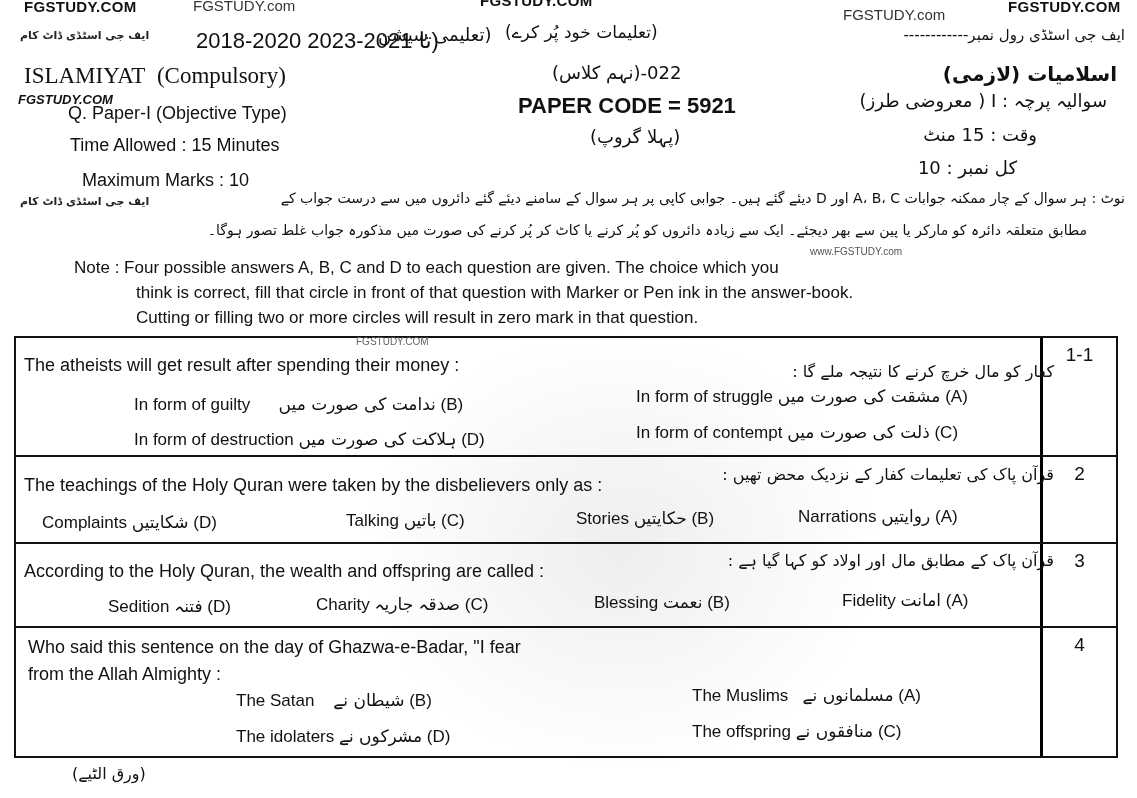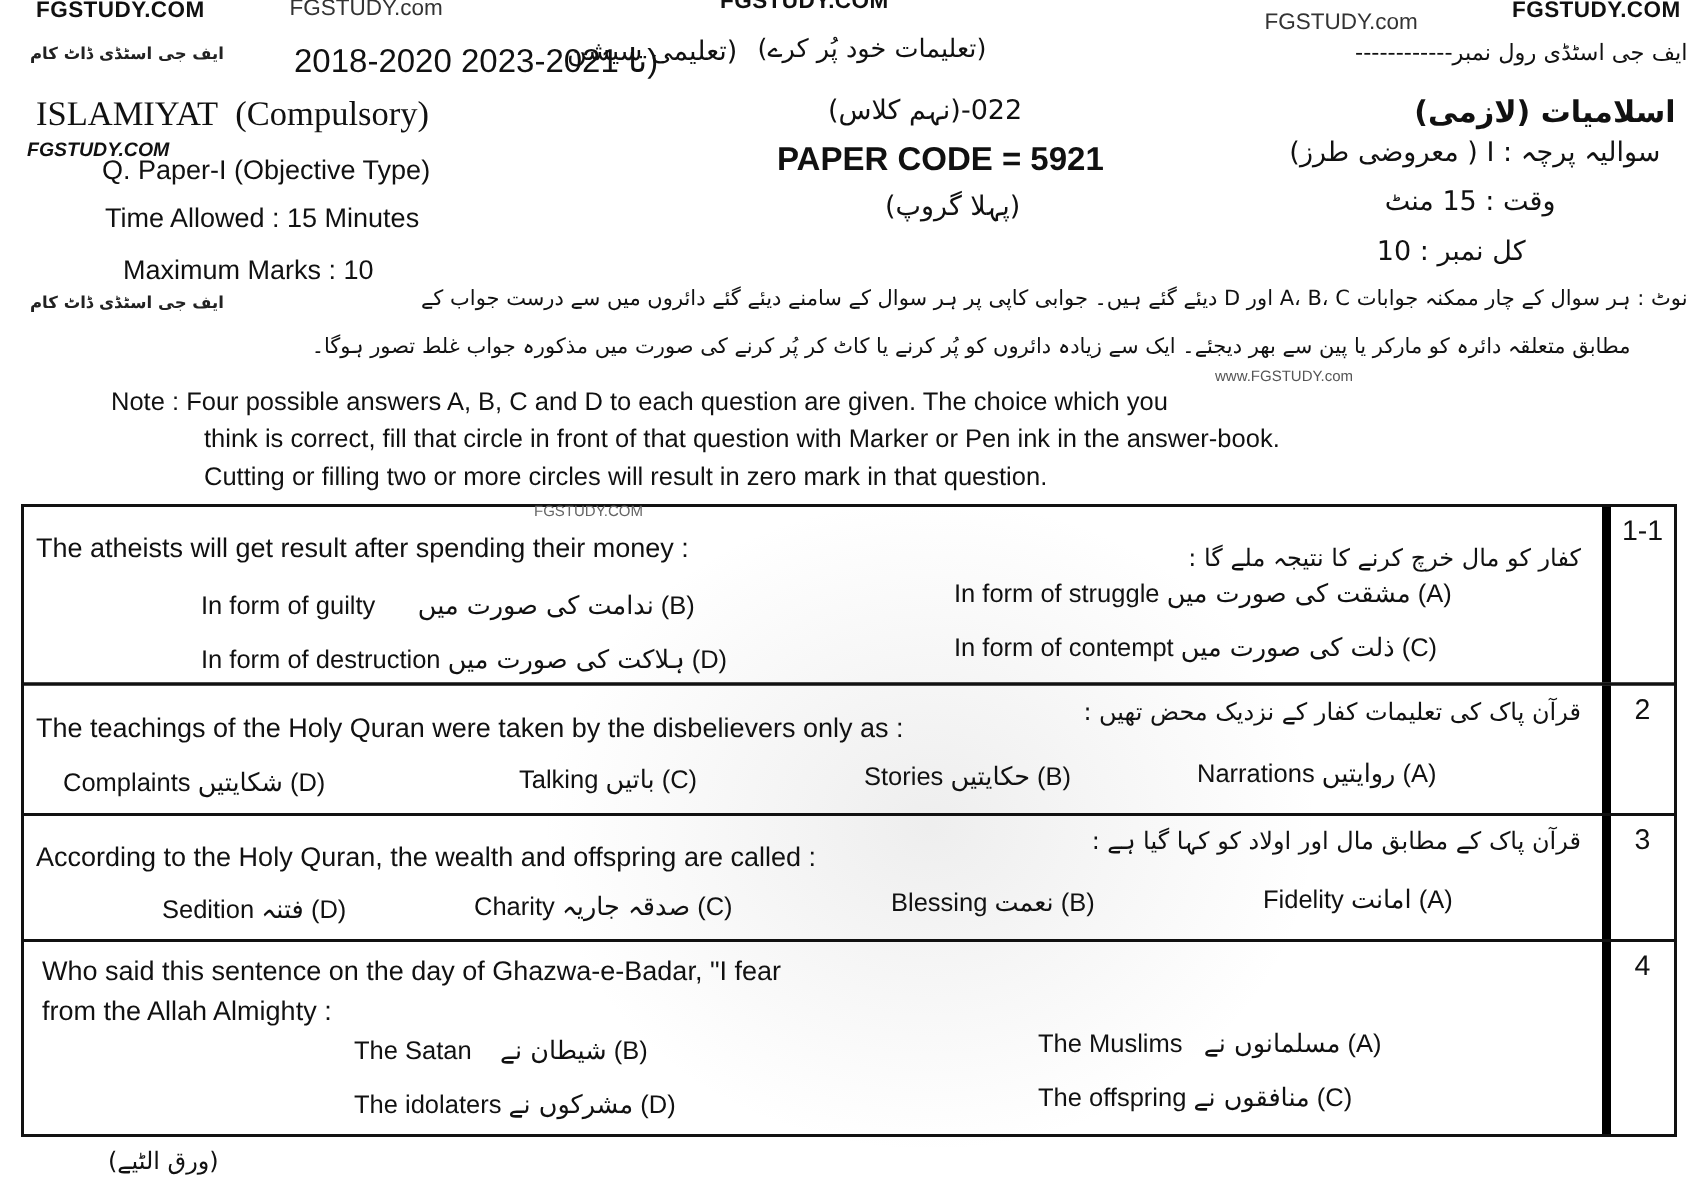--- a/index.html
+++ b/index.html
@@ -7,21 +7,21 @@
   .abs { position:absolute; white-space:nowrap; }
   .urdu { direction:rtl; font-family:"DejaVu Sans", sans-serif; }
   .wm-bold { font-weight:bold; font-size:15px; color:#111; letter-spacing:0.3px; }
   .wm-light { font-size:15px; color:#333; }
   .wm-urdu { font-size:11px; font-weight:bold; color:#222; }
   .serif { font-family:"Liberation Serif", serif; }
   .hdr { font-size:18px; }
   .big { font-size:22px; }
   .note { font-size:17px; line-height:24px; }
   .qbox { position:absolute; left:14px; width:1104px; border:2px solid #111; box-sizing:border-box; }
-  .qnum { position:absolute; right:0; top:0; bottom:0; width:48px; border-left:6px solid #000000; box-sizing:border-box; font-size:19px; text-align:center; padding-top:6px; }
+  .qnum { position:absolute; right:0; top:0; bottom:0; width:76px; border-left:3px solid #000000; box-sizing:border-box; font-size:19px; text-align:center; padding-top:6px; }
   .qtext-en { font-size:18px; }
   .qtext-ur { font-size:16px; }
   .opt { font-size:17px; }
   .watermark { position:absolute; left:360px; top:330px; width:520px; height:440px; background:radial-gradient(ellipse at center, rgba(160,160,160,0.18), rgba(255,255,255,0) 70%); pointer-events:none; }
 </style>
 </head>
 <body>
 
 <div class="abs wm-bold" style="left:24px;top:-2px;">FGSTUDY.COM</div>
 <div class="abs wm-light" style="left:193px;top:-3px;">FGSTUDY.com</div>

